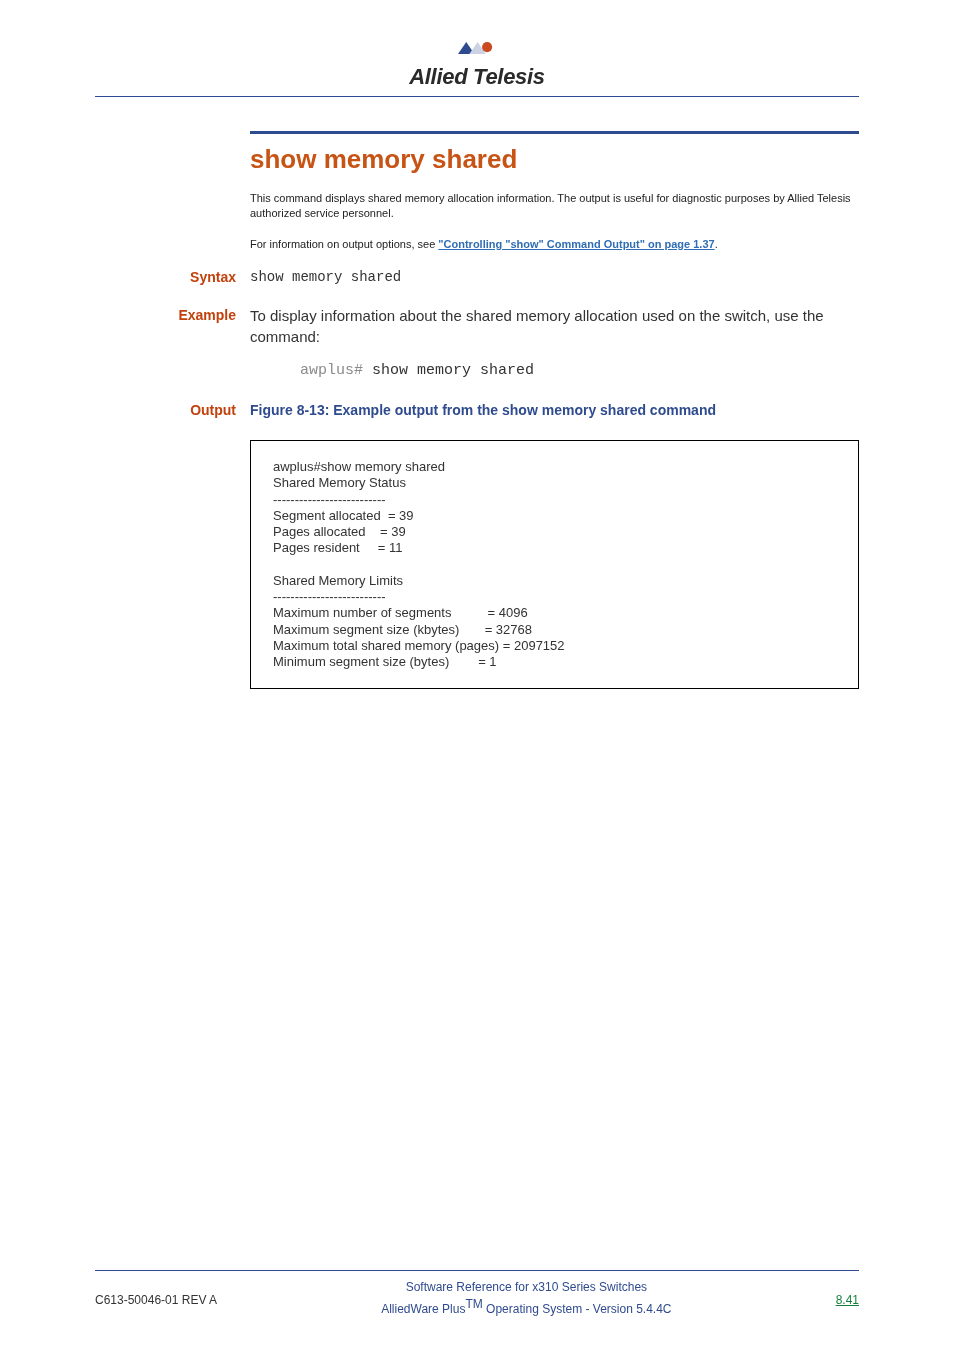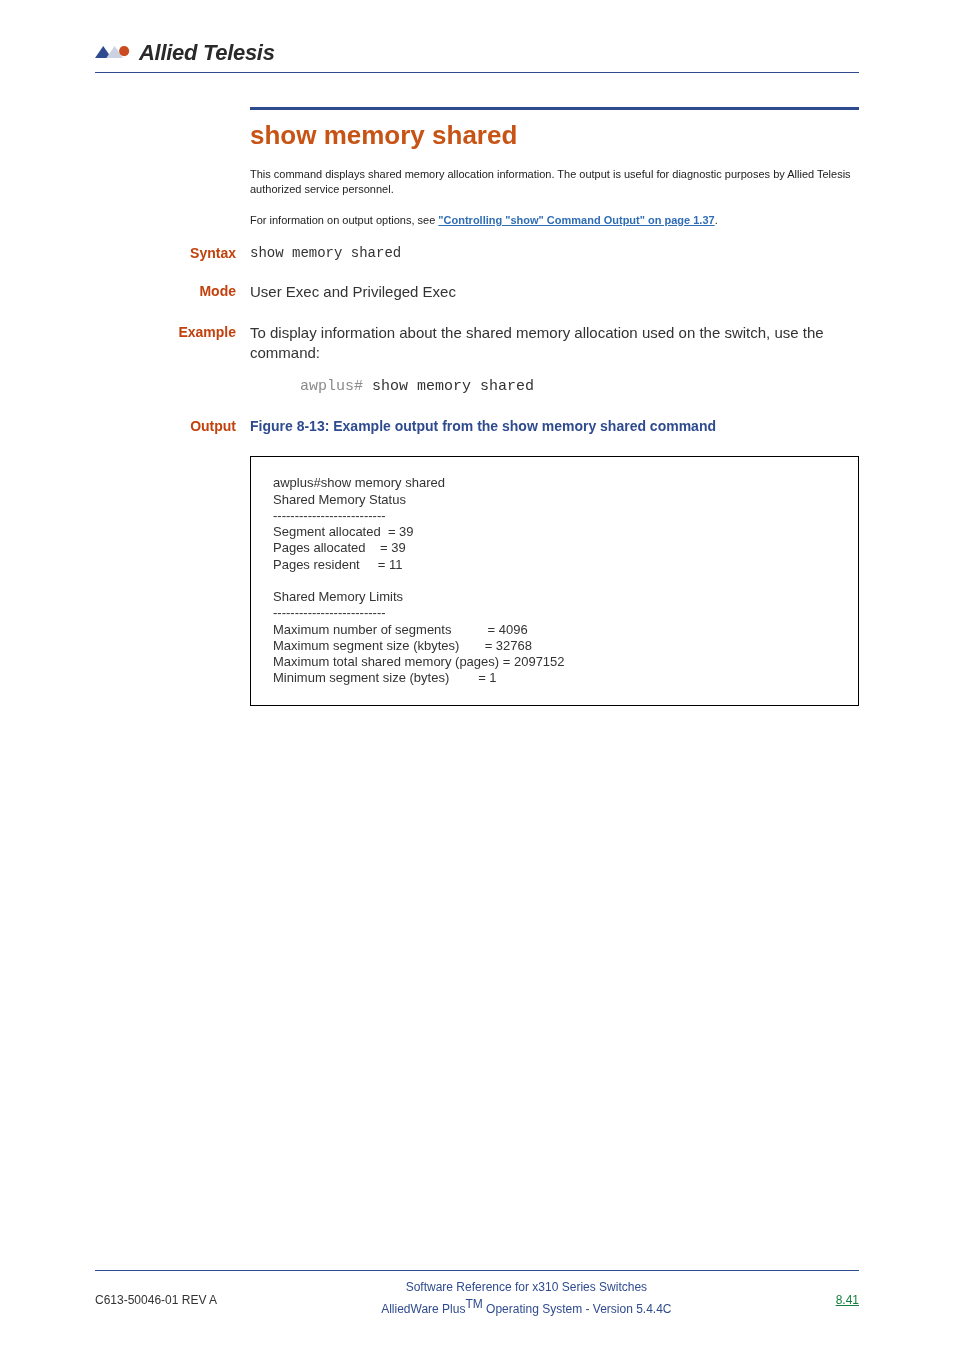--- a/index.html
+++ b/index.html
@@ -19,20 +19,21 @@
     }
     .brand-logo {
       display: flex;
       align-items: center;
       gap: 6px;
       font-size: 22px;
       font-weight: 600;
       color: #2a2a2a;
       font-style: italic;
       letter-spacing: -0.3px;
+      flex-direction: column;
     }
     .brand-mark {
       width: 38px;
       height: 18px;
     }
     .hr-top {
       border: none;
       border-top: 1px solid #2f4b8f;
       margin-top: 6px;
     }
@@ -178,24 +179,20 @@
 
     <p class="para">
       <span>For information on output options, see </span><a href="#" class="link">"Controlling "show" Command Output" on page 1.37</a><span>.</span>
     </p>
 
     <div class="field-row">
       <div class="field-label">Syntax</div>
       <div class="field-body mono">show memory shared</div>
     </div>
 
-    <div class="field-row">
-      <div class="field-label">Mode</div>
-      <div class="field-body">User Exec and Privileged Exec</div>
-    </div>
 
     <div class="field-row">
       <div class="field-label">Example</div>
       <div class="field-body">
         <div>To display information about the shared memory allocation used on the switch, use the command:</div>
         <div class="example-cmd">
           <span class="prompt">awplus#</span><span> show memory shared</span>
         </div>
       </div>
     </div>

